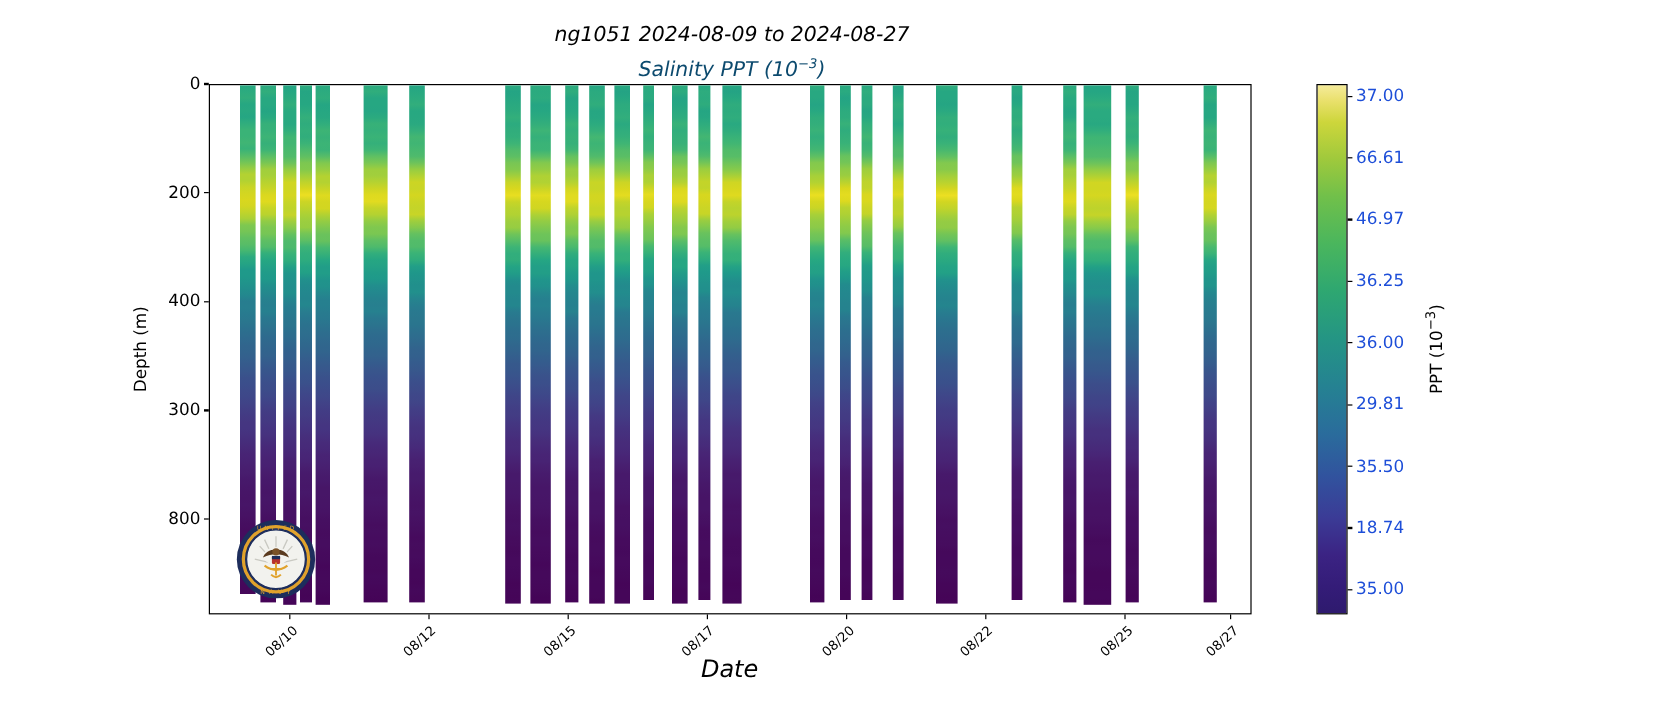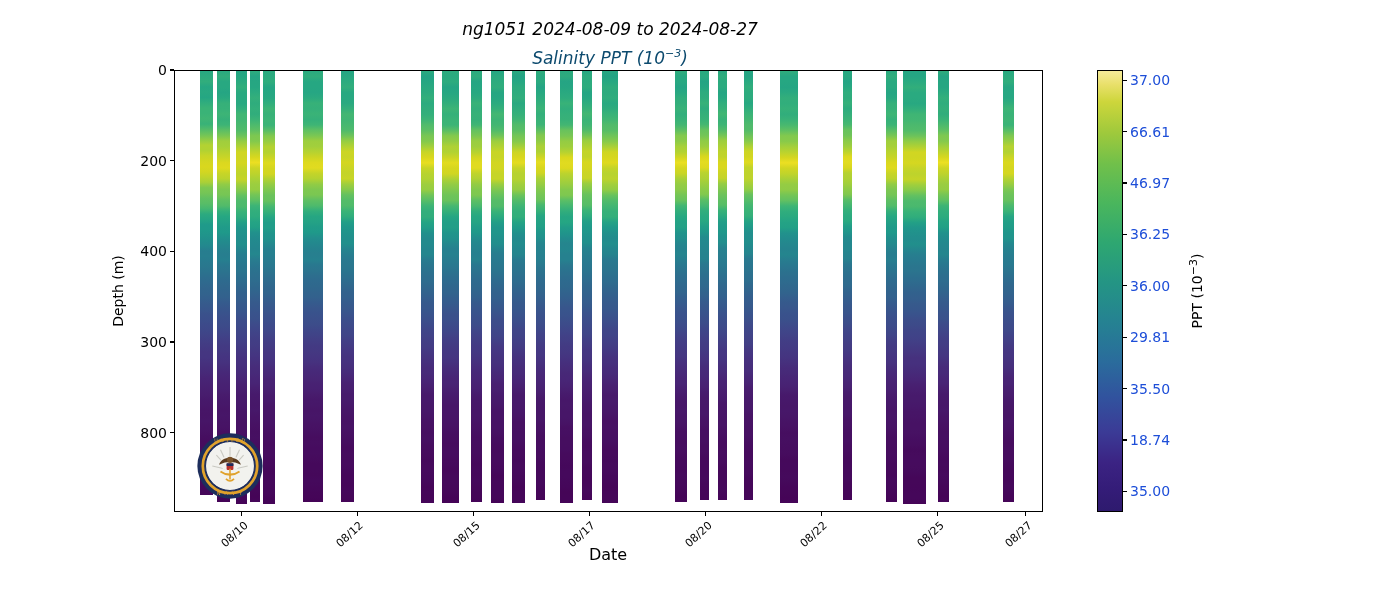--- a/index.html
+++ b/index.html
@@ -27,22 +27,22 @@
   #y-axis-label{position:absolute;left:118px;top:291px;font-size:14px;color:#000;
                 transform:translate(-50%,-50%) rotate(-90deg);white-space:nowrap;}
 
   
   #x-ticks{position:absolute;left:174px;top:512px;width:869px;height:60px;}
   .xtick{position:absolute;top:0;}
   .xtick-mark{position:absolute;left:-0.6px;top:0;width:1.2px;height:4px;background:#000;}
   .xtick-lbl{position:absolute;top:7px;left:0;font-size:11px;line-height:13px;
              white-space:nowrap;color:#000;transform-origin:right top;
              transform:translateX(-100%) rotate(-42deg);}
-  #x-axis-label{position:absolute;left:608px;top:545px;font-size:16px;color:#000;
-                transform:translateX(-50%);white-space:nowrap;}
+  #x-axis-label{position:absolute;left:608px;top:545px;font-size:20px;color:#000;
+                transform:translateX(-50%);white-space:nowrap;font-style:italic;}
 
   
   #cbar{position:absolute;left:1097px;top:70px;width:26px;height:442px;
         border:1px solid #000;box-sizing:border-box;
         background:linear-gradient(to top,
           #2e1a6e 0%, #341c78 5%, #3b2383 11%, #3b3b96 18%,
           #31539e 26%, #2a6c9c 34%, #258292 43%, #249584 52%,
           #2ea771 61%, #4ab65d 70%, #71c04a 79%, #9fc93c 86%,
           #cdd63b 93%, #e9e06b 97%, #f5eb9a 100%);}
   #cbar-ticks{position:absolute;left:1123px;top:70px;width:95px;height:442px;}

